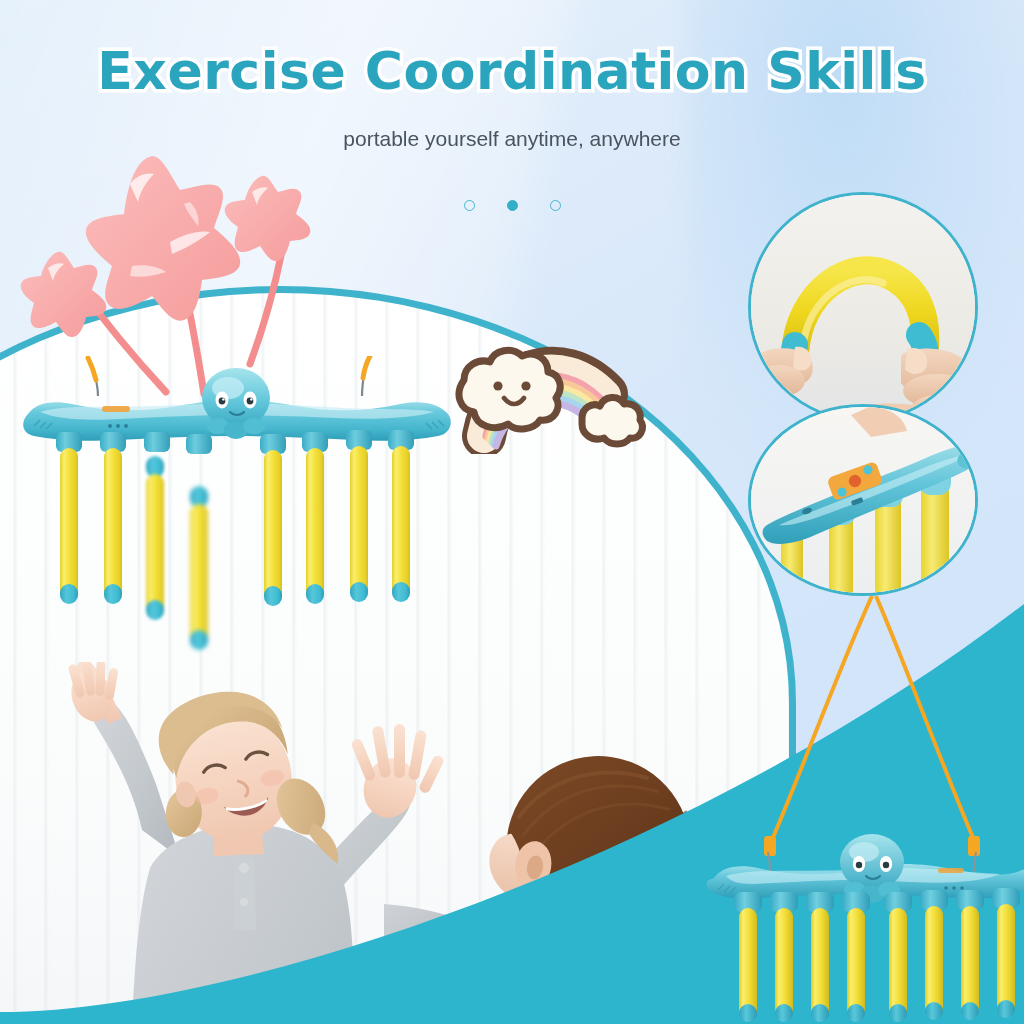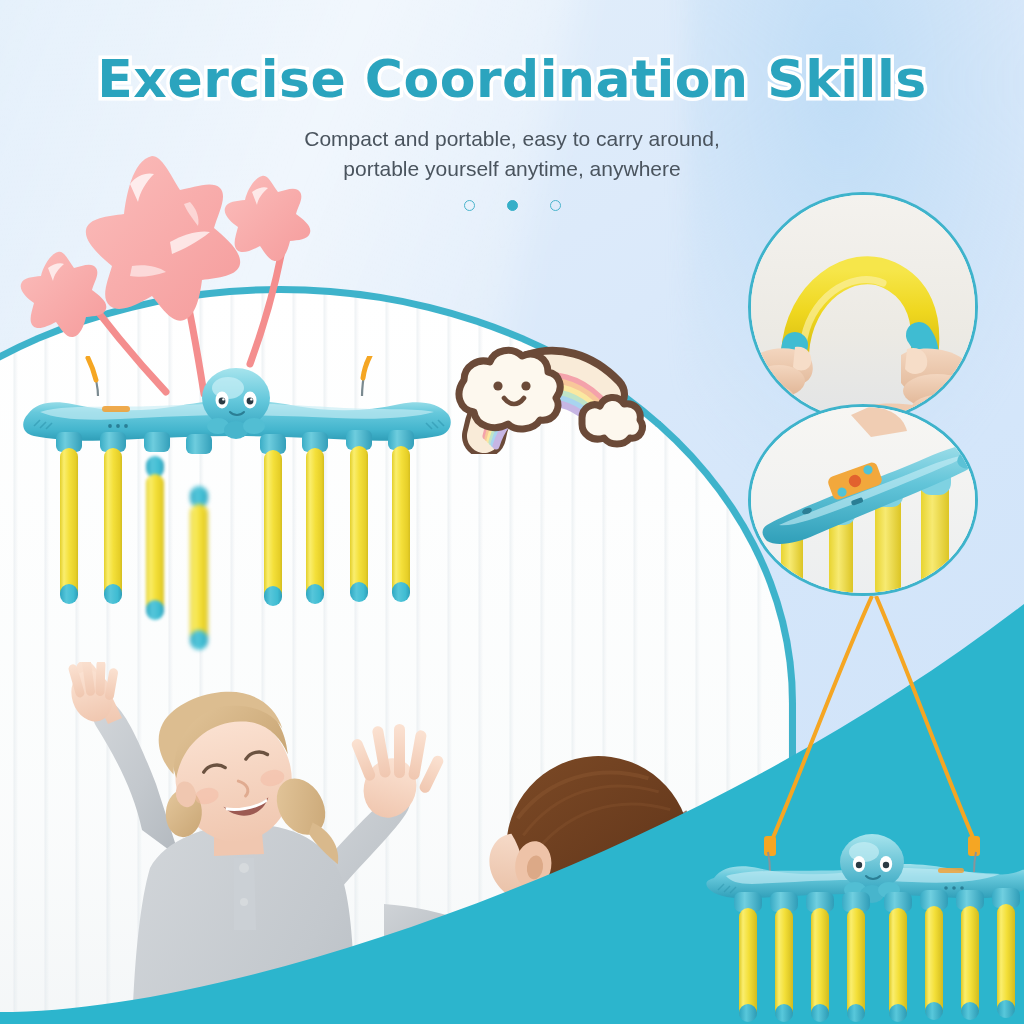--- a/index.html
+++ b/index.html
@@ -22,21 +22,21 @@
     filter:blur(18px);
   }
   .bg-sheen2{
     position:absolute;right:-5%;top:-10%;width:38%;height:60%;
     background:radial-gradient(ellipse at 40% 30%,rgba(186,218,245,.85) 0%,rgba(186,218,245,0) 70%);
     filter:blur(10px);
   }
 
   
   .headline{
-    position:absolute;left:0;right:0;top:52px;text-align:center;
+    position:absolute;left:0;right:0;top:44px;text-align:center;
     font-size:52px;line-height:1.05;font-weight:bold;
     color:#2BA4BE;
     letter-spacing:.5px;
     -webkit-text-stroke:7px #ffffff;
     paint-order:stroke fill;
     font-family:"DejaVu Sans",sans-serif;
   }
   .subtitle{
     position:absolute;left:0;right:0;top:124px;text-align:center;
     font-size:21px;line-height:1.42;color:#4A545E;
@@ -90,21 +90,20 @@
 <body>
 
 <div id="stage">
 
   <div class="bg-base"></div>
   <div class="bg-sheen"></div>
   <div class="bg-sheen2"></div>
 
   <div class="headline">Exercise Coordination Skills</div>
   <div class="subtitle">
-    <div>Compact and portable, easy to carry around,</div>
     <div>portable yourself anytime, anywhere</div>
   </div>
 
   <div class="dots">
     <div class="dot"></div>
     <div class="dot filled"></div>
     <div class="dot"></div>
   </div>
 
   <div class="photo-stage">

